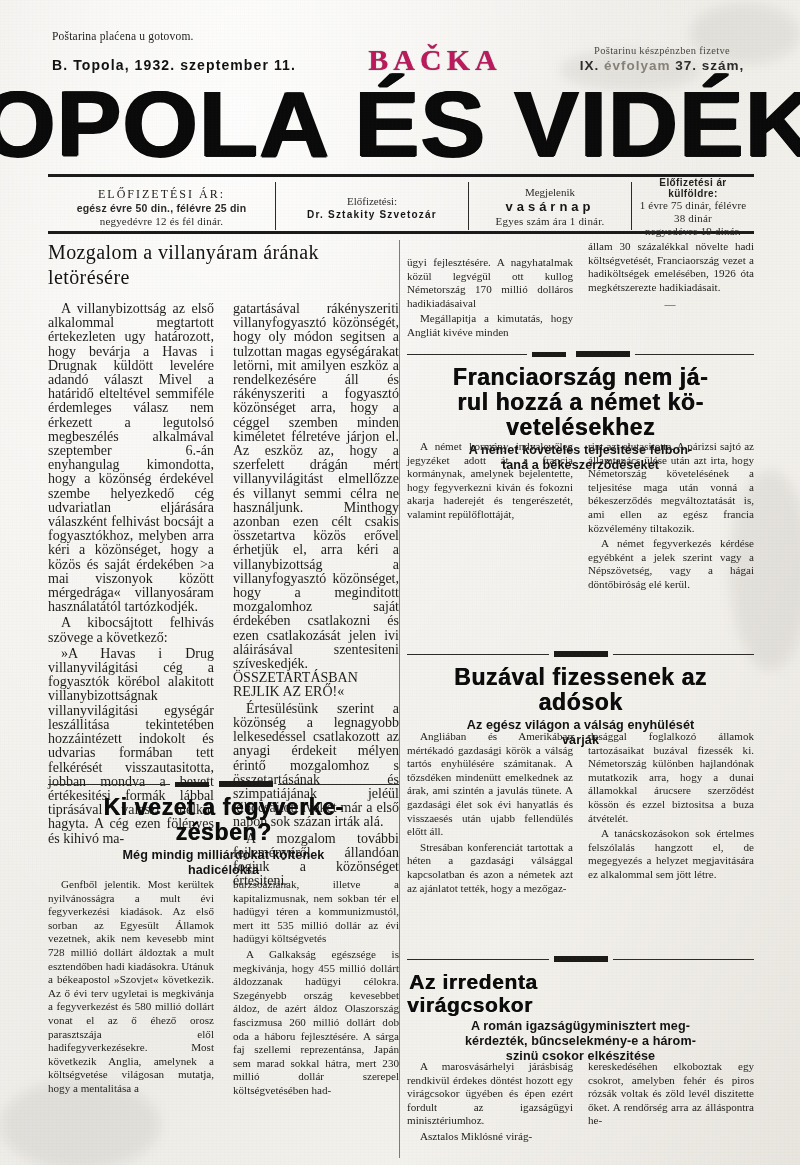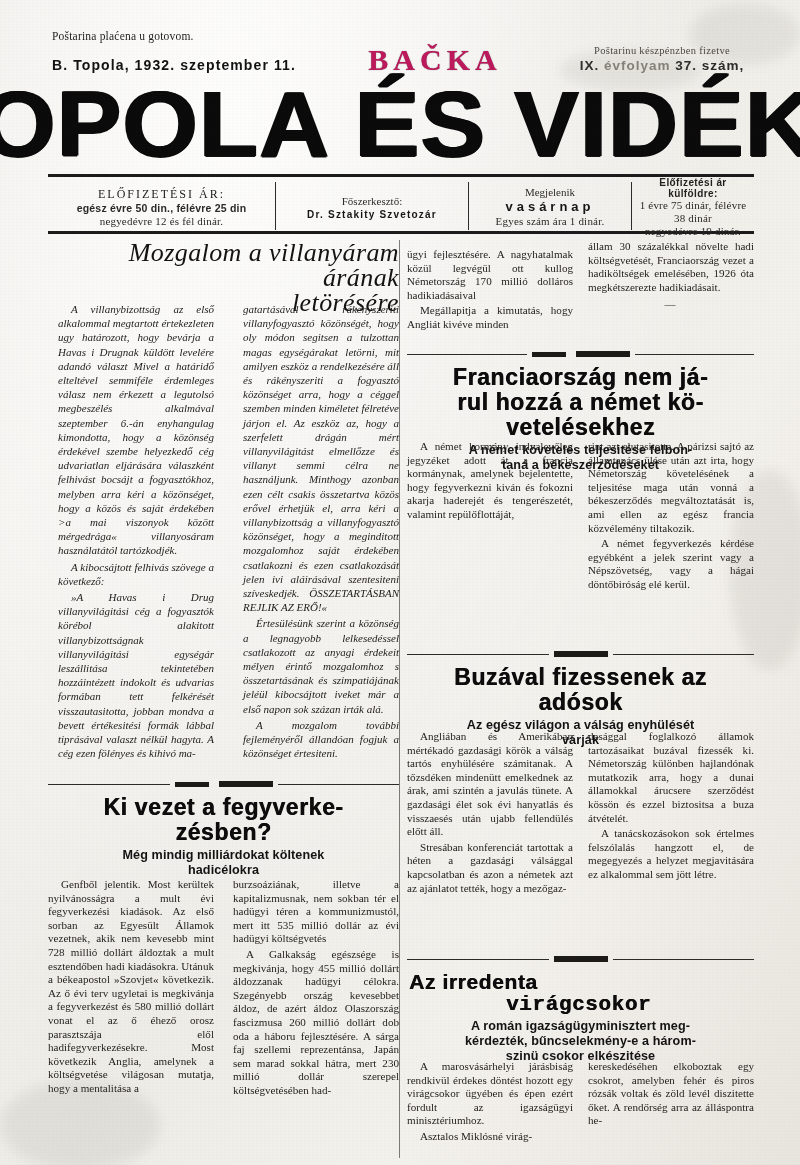--- a/index.html
+++ b/index.html
@@ -106,35 +106,32 @@
   .body-serif{
     font-family:"Liberation Serif",serif;
     font-size:11.1px;line-height:13.6px;
     text-align:justify;
     color:#1f1d1a;
     hyphens:auto;
     -webkit-hyphens:auto;
   }
   .body-ital{
     font-family:"Liberation Serif",serif;
-    font-style:italic;
-    font-size:11px;line-height:14.2px;
+    font-size:14px;line-height:14.2px;
     text-align:justify;
     color:#1d1b18;
-    margin-left:10px;
   }
   .body-serif p, .body-ital p{margin:0 0 2px 0;text-indent:13px;}
   .body-serif p.noind, .body-ital p.noind{text-indent:0;}
 
   
   .hl-script{
     font-family:"Liberation Serif",serif;
-    font-style:italic;
-    font-size:26px;line-height:25px;
-    text-align:right;color:#141210;
+    font-size:20px;line-height:25px;
+    text-align:left;color:#141210;
     letter-spacing:.4px;
     margin:0 0 9px 0;
   }
   .hl-bold{
     font-family:"Liberation Sans",sans-serif;
     font-weight:bold;
     font-size:23px;line-height:25px;
     text-align:center;
     letter-spacing:.6px;
     color:#0c0c0c;
@@ -145,21 +142,21 @@
   .hl-sub{
     font-family:"Liberation Sans",sans-serif;
     font-weight:bold;
     font-size:12.6px;line-height:15px;
     text-align:center;color:#121212;
     margin:3px 0 8px 0;
     letter-spacing:.1px;
   }
   .hl-stagger{text-align:center;}
   .hl-stagger .l1{display:block;text-align:left;padding-left:2px;}
-  .hl-stagger .l2{display:block;text-align:center;padding-right:4px;font-family:Liberation Mono, monospace;}
+  .hl-stagger .l2{display:block;text-align:left;padding-right:4px;}
 
   
   .sep{
     display:flex;align-items:center;justify-content:center;
     margin:11px 0 6px 0;height:10px;
   }
   .sep .line{flex:1;height:1px;background:#2c2a26;}
   .sep .blk{width:54px;height:6px;background:#1c1a17;margin:0 5px;}
   .sep .blk.small{width:34px;height:5px;}
   .dash-sep{text-align:center;font-family:"Liberation Serif",serif;color:#33302b;letter-spacing:2px;font-size:11px;margin:4px 0 5px 0;}
@@ -206,21 +203,21 @@
   <div class="rule-thick" style="top:174px;"></div>
   <div class="rule-thick" style="top:231px;"></div>
 
   <div class="infobar">
     <div class="infocell c1">
       <div class="ic-title">ELŐFIZETÉSI ÁR:</div>
       <div class="ic-line">egész évre 50 din., félévre 25 din</div>
       <div class="ic-line ser">negyedévre 12 és fél dinár.</div>
     </div>
     <div class="infocell c2">
-      <div class="ic-small">Főszerkesztő:</div>
+      <div class="ic-small">Előfizetési:</div>
       <div class="ic-editor">Dr. Sztakity Szvetozár</div>
     </div>
     <div class="infocell c3">
       <div class="ic-small">Megjelenik</div>
       <div class="ic-vasarnap">vasárnap</div>
       <div class="ic-line ser">Egyes szám ára 1 dinár.</div>
     </div>
     <div class="infocell c4">
       <div class="ic-head">Előfizetési ár külföldre:</div>
       <div class="ic-line ser">1 évre 75 dinár, félévre 38 dinár</div>
@@ -276,21 +273,21 @@
         <p>Genfből jelentik. Most kerültek nyilvánosságra a mult évi fegyverkezési kiadások. Az első sorban az Egyesült Államok vezetnek, akik nem kevesebb mint 728 millió dollárt áldoztak a mult esztendőben hadi kiadásokra. Utánuk a békeapostol »Szovjet« következik. Az ő évi terv ugyletai is megkivánja a fegyverkezést és 580 millió dollárt vonat el az ő éhező orosz parasztszája elől hadifegyverkezésekre. Most következik Anglia, amelynek a költségvetése világosan mutatja, hogy a mentalitása a</p>
       </div>
     </div>
     <div class="colbox b" style="top:638px;">
       <div class="body-serif">
         <p class="noind">burzsoáziának, illetve a kapitalizmusnak, nem sokban tér el hadügyi téren a kommunizmustól, mert itt 535 millió dollár az évi hadügyi költségvetés</p>
         <p>A Galkakság egészsége is megkivánja, hogy 455 millió dollárt áldozzanak hadügyi célokra. Szegényebb ország kevesebbet áldoz, de azért áldoz Olaszország fascizmusa 260 millió dollárt dob oda a háboru fejlesztésére. A sárga faj szellemi reprezentánsa, Japán sem marad sokkal hátra, mert 230 millió dollár szerepel költségvetésében had-</p>
       </div>
     </div>
 
-    <div class="colbox a" style="left:359px;top:8px;">
+    <div class="colbox a" style="left:359px;top:16px;">
       <div class="body-serif">
         <p class="noind">ügyi fejlesztésére. A nagyhatalmak közül legvégül ott kullog Németország 170 millió dolláros hadikiadásaival</p>
         <p>Megállapitja a kimutatás, hogy Angliát kivéve minden</p>
       </div>
     </div>
     <div class="colbox b" style="left:540px;top:0;">
       <div class="body-serif">
         <p class="noind">állam 30 százalékkal növelte hadi költségvetését, Franciaország vezet a hadiköltségek emelésében, 1926 óta megkétszerezte hadikiadásait.</p>
       </div>
       <div class="dash-sep">—</div>

